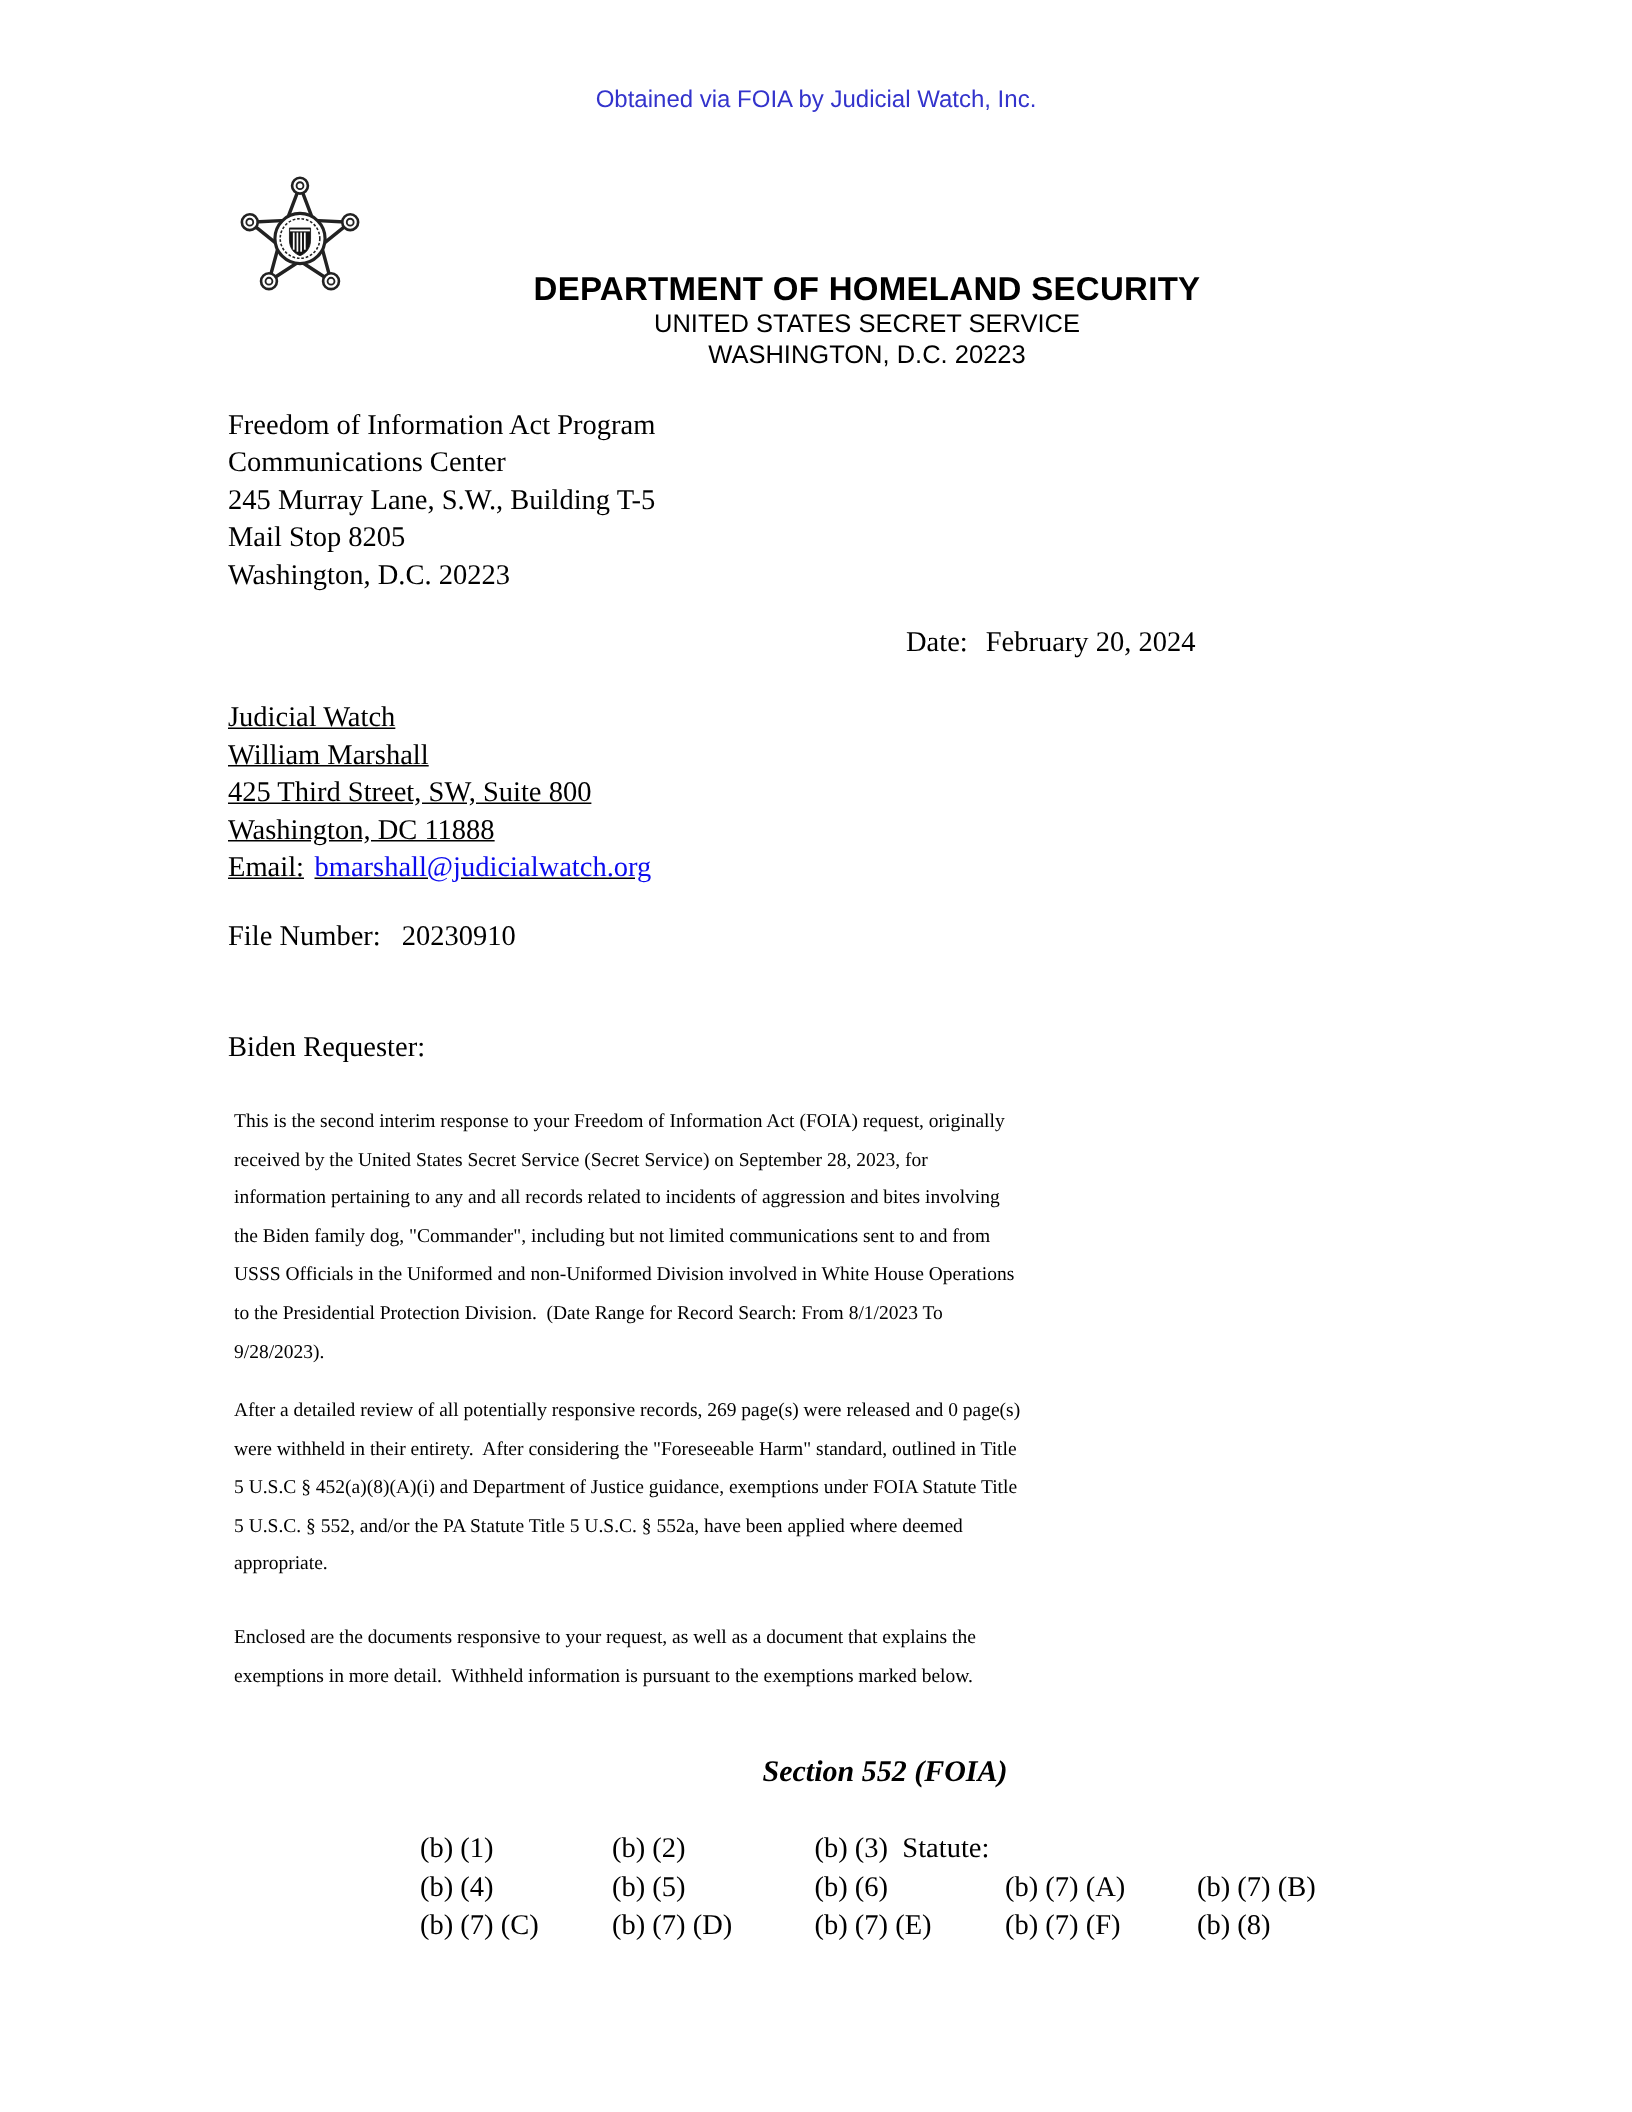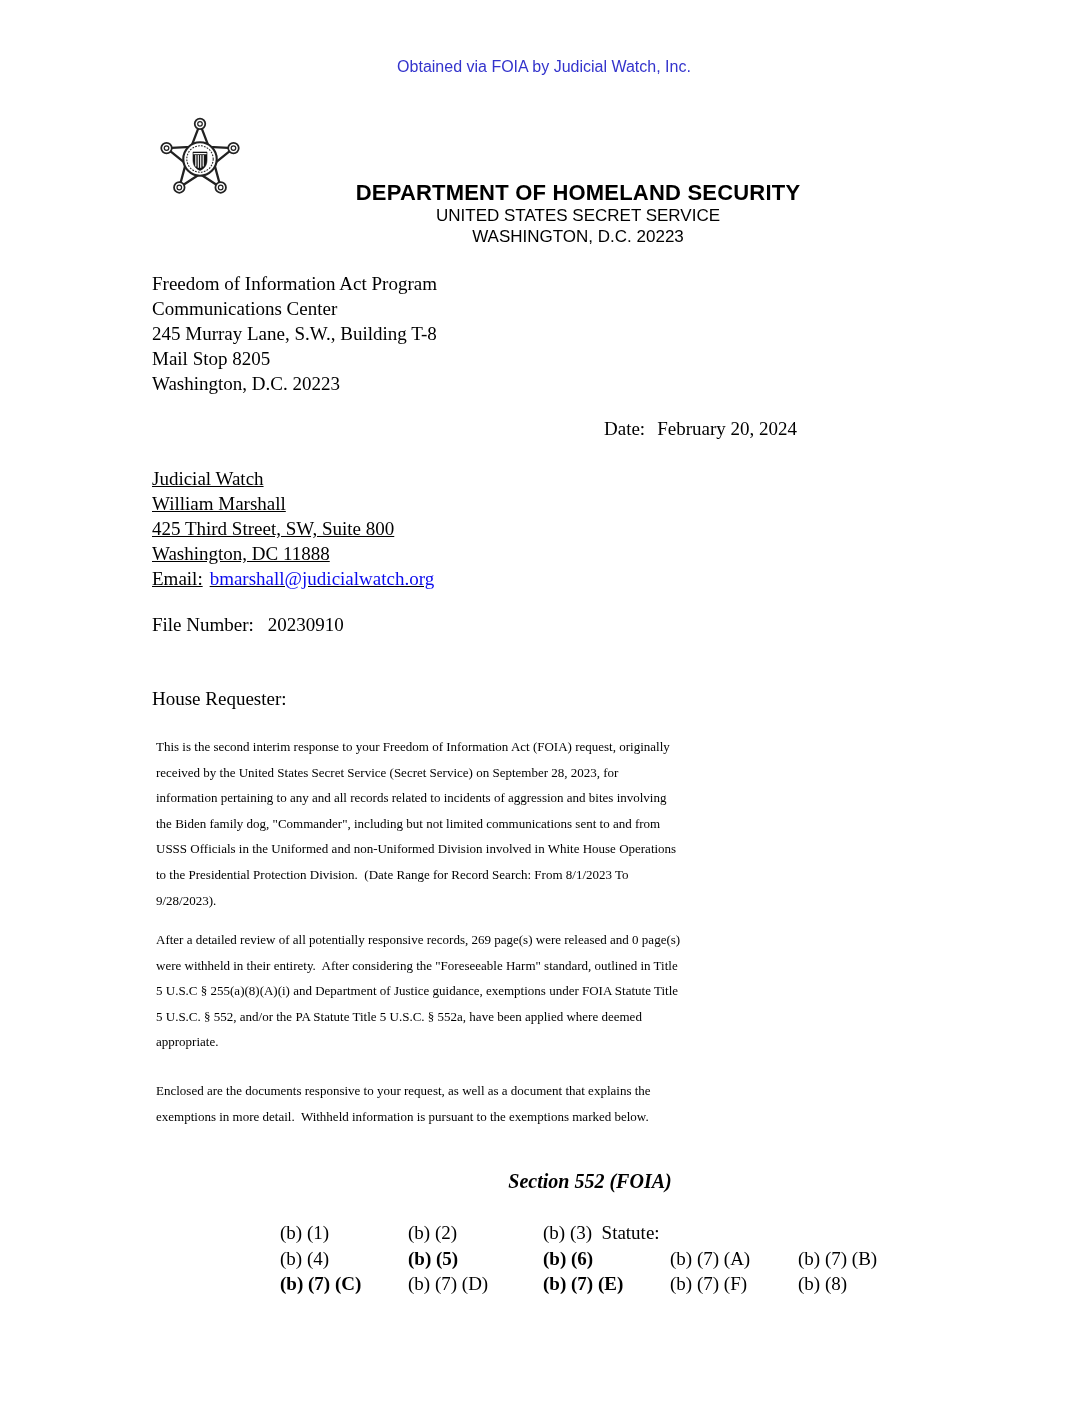--- a/index.html
+++ b/index.html
@@ -49,21 +49,21 @@
   .para3 { top: 1064px; }
   .section-title {
     position: absolute; left: 152px; top: 1156px; width: 876px;
     text-align: center;
     font-size: 20px; font-weight: bold; font-style: italic;
   }
   .exemption-grid { position: absolute; left: 280px; top: 1208px; font-size: 19px; }
   .grid-row { display: flex; height: 25.7px; align-items: baseline; }
   .cell { white-space: pre; }
   .c1 { width: 128px; } .c2 { width: 135px; } .c3 { width: 127px; } .c4 { width: 128px; } .c5 { width: auto; }
-  .bold { font-weight: bold; }
+  .bold { font-weight: normal; }
   .email-link { color: #0b0bee; text-decoration: none; margin-left: 7px; }
 </style>
 </head>
 <body>
 
 <div class="page">
 
   <div class="banner">Obtained via FOIA by Judicial Watch, Inc.</div>
 
   <div class="seal">
@@ -98,57 +98,57 @@
 
   <div class="header-block">
     <div class="agency-name">DEPARTMENT OF HOMELAND SECURITY</div>
     <div class="agency-sub">UNITED STATES SECRET SERVICE</div>
     <div class="agency-sub">WASHINGTON, D.C. 20223</div>
   </div>
 
   <div class="addr-block sender">
     <div class="line">Freedom of Information Act Program</div>
     <div class="line">Communications Center</div>
-    <div class="line">245 Murray Lane, S.W., Building T-8</div>
+    <div class="line">245 Murray Lane, S.W., Building T-5</div>
     <div class="line">Mail Stop 8205</div>
     <div class="line">Washington, D.C. 20223</div>
   </div>
 
   <div class="date-line">
     <span>Date:</span><span class="value">February 20, 2024</span>
   </div>
 
   <div class="addr-block recipient">
     <div class="line">Judicial Watch</div>
     <div class="line">William Marshall</div>
     <div class="line">425 Third Street, SW, Suite 800</div>
     <div class="line">Washington, DC 11888</div>
     <div class="line"><span>Email:</span><a href="#" class="email-link">bmarshall@judicialwatch.org</a></div>
   </div>
 
   <div class="file-line">
     <span>File Number:</span><span class="value">20230910</span>
   </div>
 
-  <div class="salutation">House Requester:</div>
+  <div class="salutation">Biden Requester:</div>
 
   <div class="para para1">
     <div class="line">This is the second interim response to your Freedom of Information Act (FOIA) request, originally</div>
     <div class="line">received by the United States Secret Service (Secret Service) on September 28, 2023, for</div>
     <div class="line">information pertaining to any and all records related to incidents of aggression and bites involving</div>
     <div class="line">the Biden family dog, "Commander", including but not limited communications sent to and from</div>
     <div class="line">USSS Officials in the Uniformed and non-Uniformed Division involved in White House Operations</div>
     <div class="line">to the Presidential Protection Division.  (Date Range for Record Search: From 8/1/2023 To</div>
     <div class="line">9/28/2023).</div>
   </div>
 
   <div class="para para2">
     <div class="line">After a detailed review of all potentially responsive records, 269 page(s) were released and 0 page(s)</div>
     <div class="line">were withheld in their entirety.  After considering the "Foreseeable Harm" standard, outlined in Title</div>
-    <div class="line">5 U.S.C § 255(a)(8)(A)(i) and Department of Justice guidance, exemptions under FOIA Statute Title</div>
+    <div class="line">5 U.S.C § 452(a)(8)(A)(i) and Department of Justice guidance, exemptions under FOIA Statute Title</div>
     <div class="line">5 U.S.C. § 552, and/or the PA Statute Title 5 U.S.C. § 552a, have been applied where deemed</div>
     <div class="line">appropriate.</div>
   </div>
 
   <div class="para para3">
     <div class="line">Enclosed are the documents responsive to your request, as well as a document that explains the</div>
     <div class="line">exemptions in more detail.  Withheld information is pursuant to the exemptions marked below.</div>
   </div>
 
   <div class="section-title">Section 552 (FOIA)</div>

